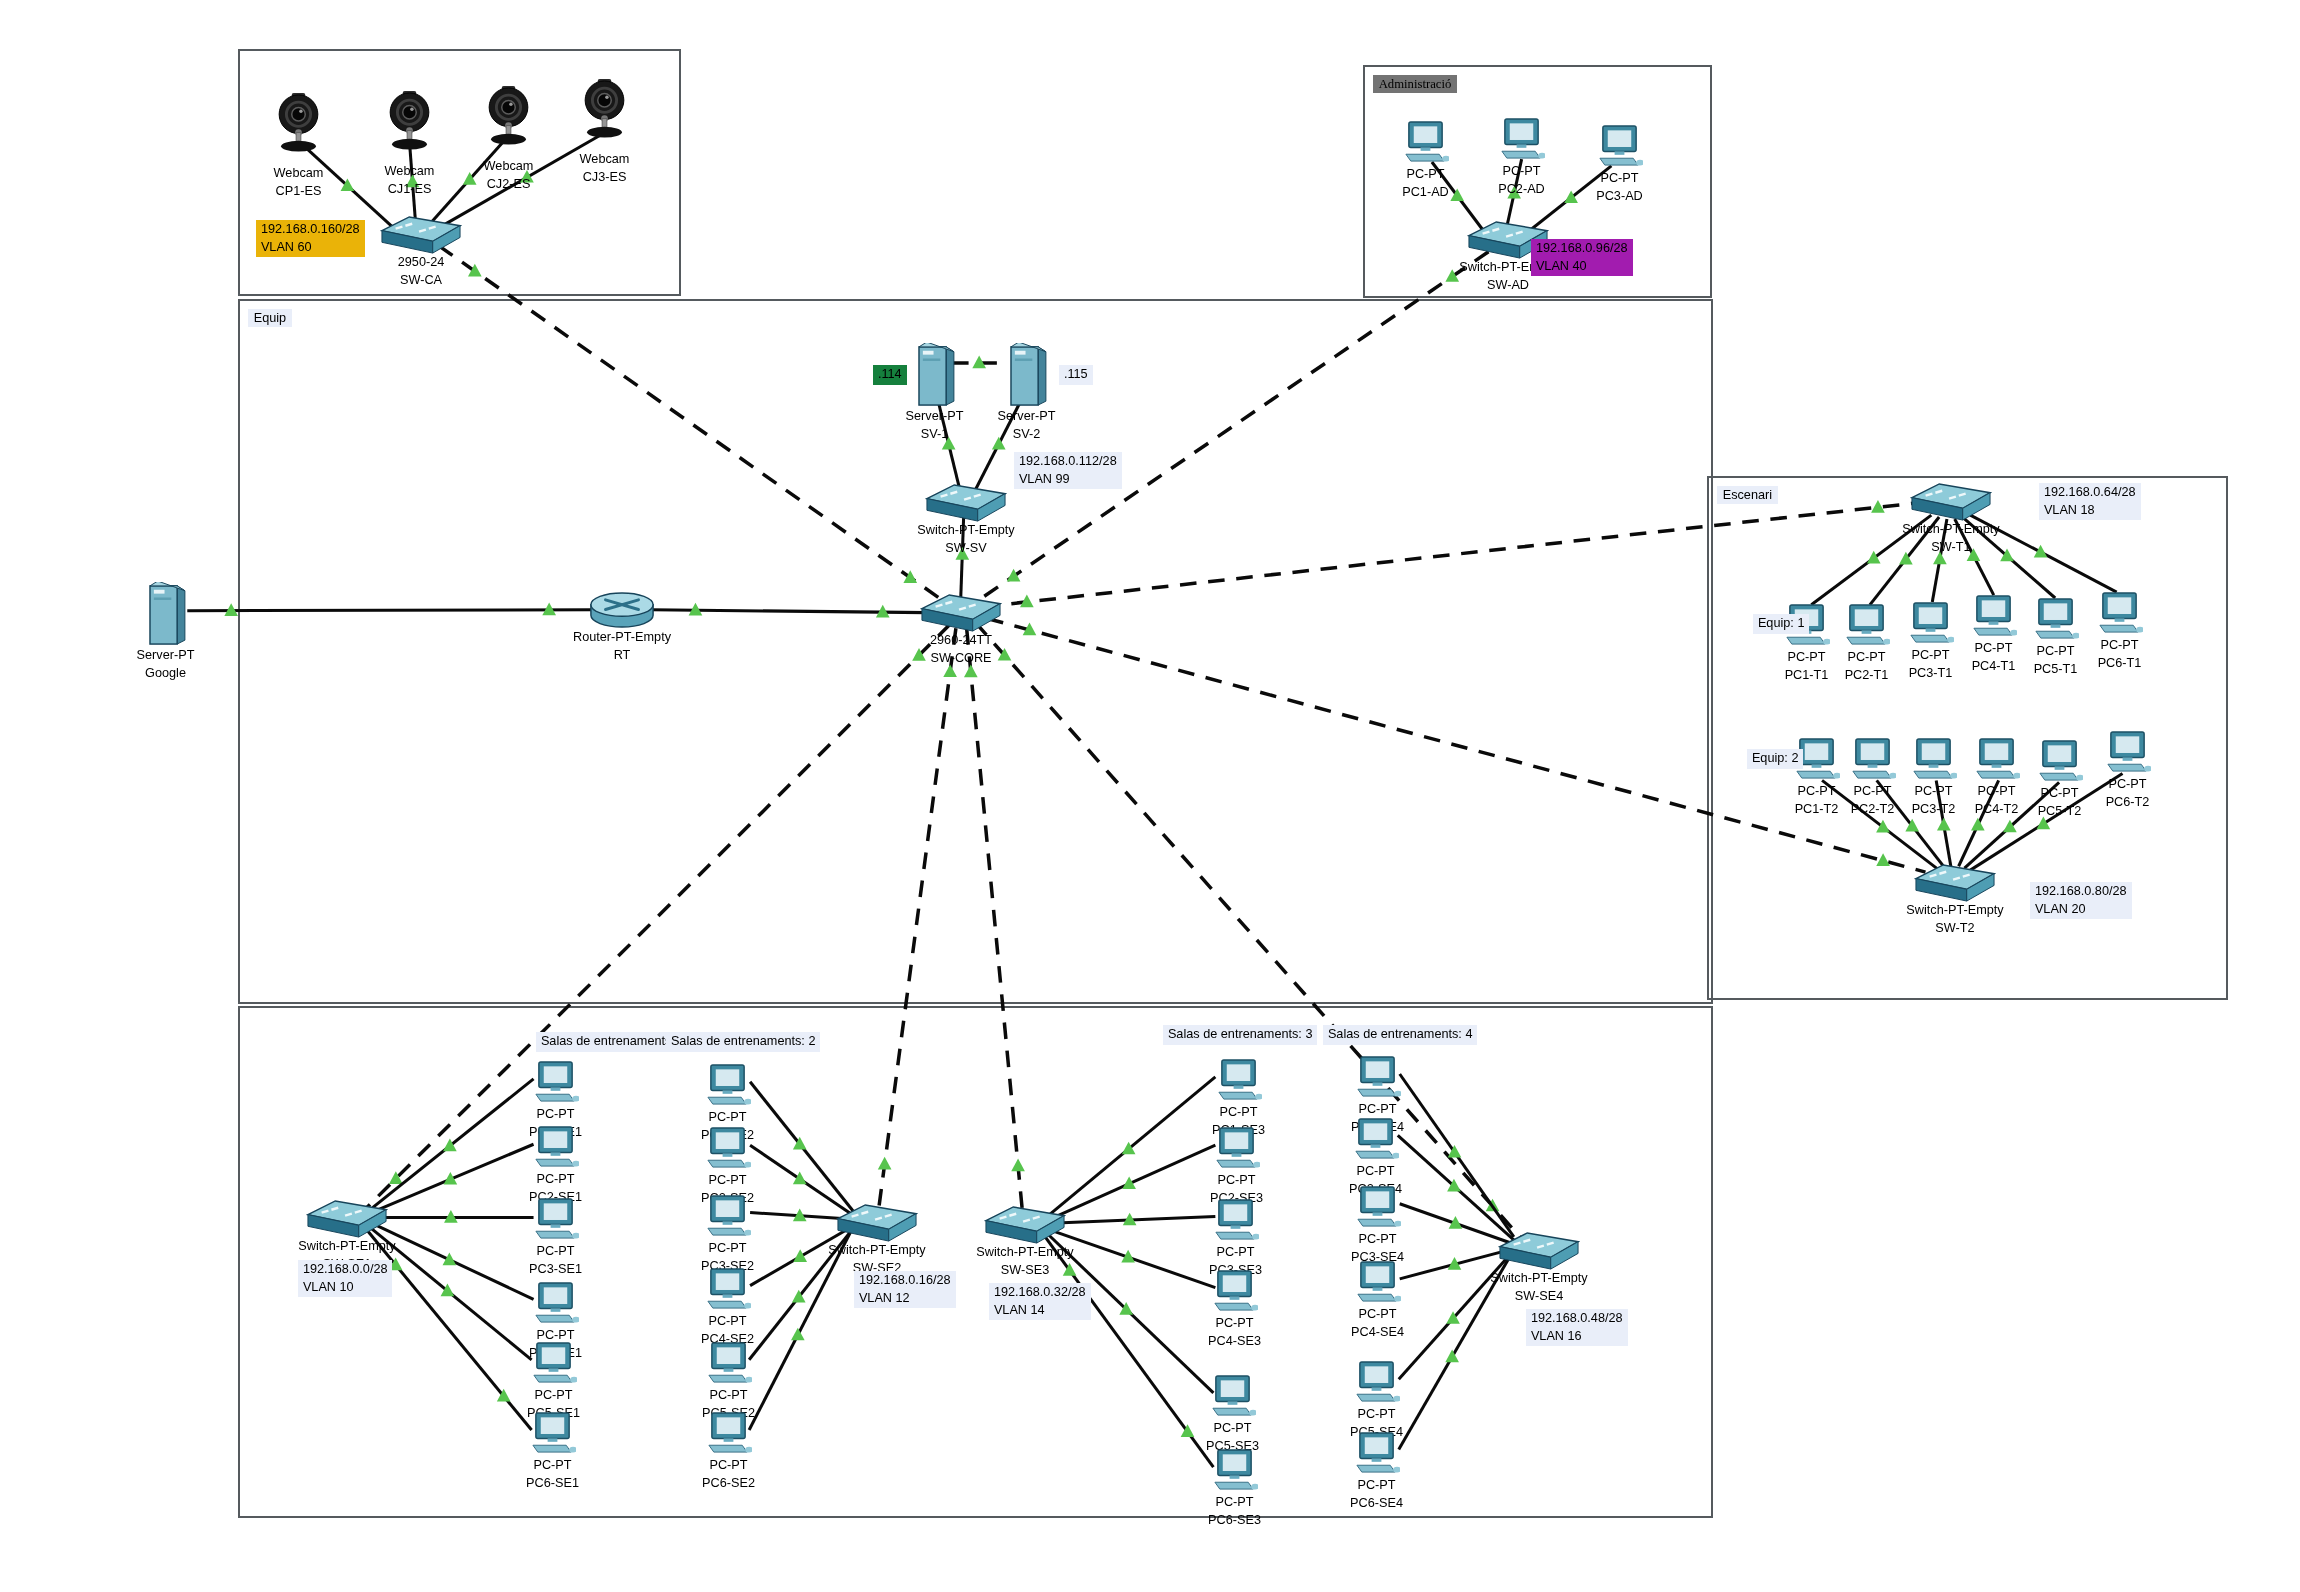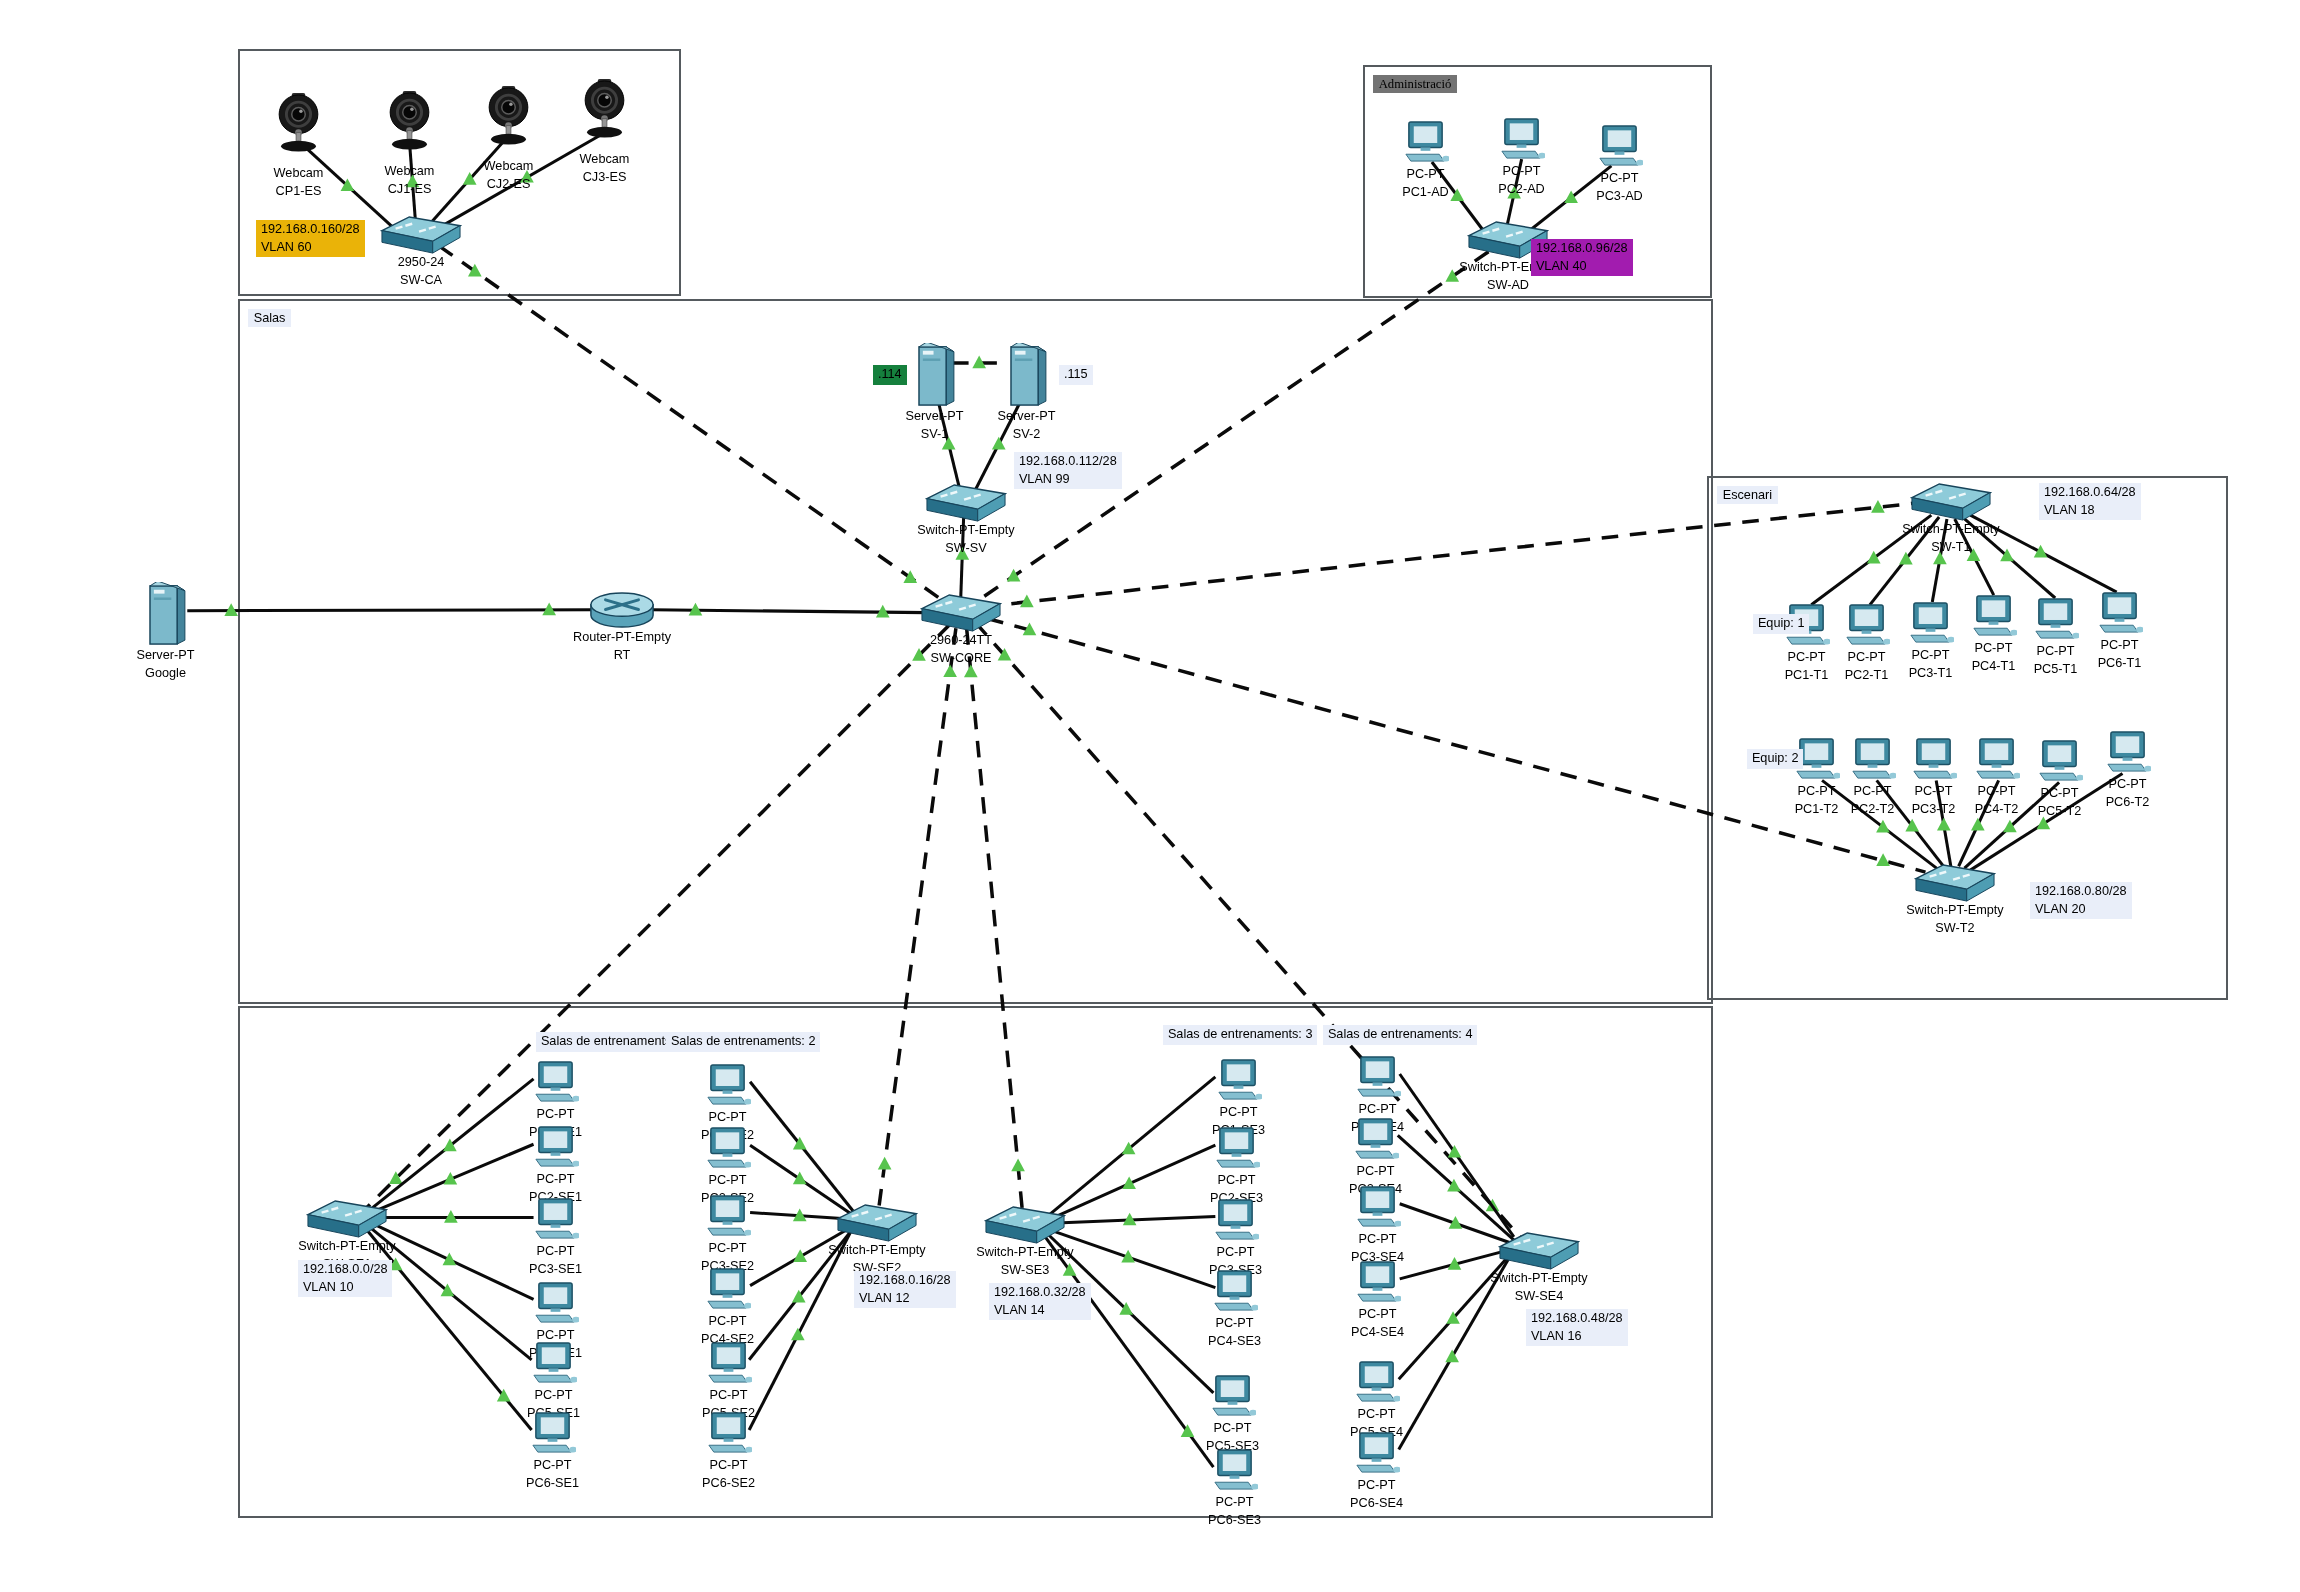--- a/index.html
+++ b/index.html
@@ -148,21 +148,21 @@
       <polygon points="1482.68,1357.1 1496.68,1357.1 1489.68,1344.1" fill="#57c44d"></polygon>
       <line x1="1434" y1="1486" x2="1548" y2="1288" stroke="#0a0a0a" stroke-width="3.1"></line>
       <polygon points="1481.72,1396.46 1495.72,1396.46 1488.72,1383.46" fill="#57c44d"></polygon>
     </svg>
   <div id="boxes-layer">
       <div class="box" style="left: 238px; top: 49px; width: 439px; height: 243px; border-color: rgb(85, 90, 94);"></div>
       <div class="box" style="left: 1363px; top: 65px; width: 345px; height: 229px; border-color: rgb(85, 90, 94);">
         <span class="box-label" style="background: #737373; font-family: Liberation Serif, serif;">Administració</span>
       </div>
       <div class="box" style="left: 238px; top: 299px; width: 1471px; height: 701px; border-color: rgb(85, 90, 94);">
-        <span class="box-label" style="background: rgb(233, 238, 249);">Salas</span>
+        <span class="box-label" style="background: rgb(233, 238, 249);">Equip</span>
       </div>
       <div class="box" style="left: 1707px; top: 476px; width: 517px; height: 520px; border-color: rgb(85, 90, 94);">
         <span class="box-label" style="background: rgb(233, 238, 249);">Escenari</span>
       </div>
       <div class="box" style="left: 238px; top: 1006px; width: 1471px; height: 508px; border-color: rgb(85, 90, 94);"></div>
     </div>
   <div id="devices-layer">
       <div class="device" style="left: 274px; top: 92px; width: 49px; height: 60px;">
         <svg class="icon" width="49" height="60" viewBox="-25 -31 50 62">
           <rect x="-7" y="-30" width="14" height="8" rx="2" fill="#2b2b2b"></rect>

